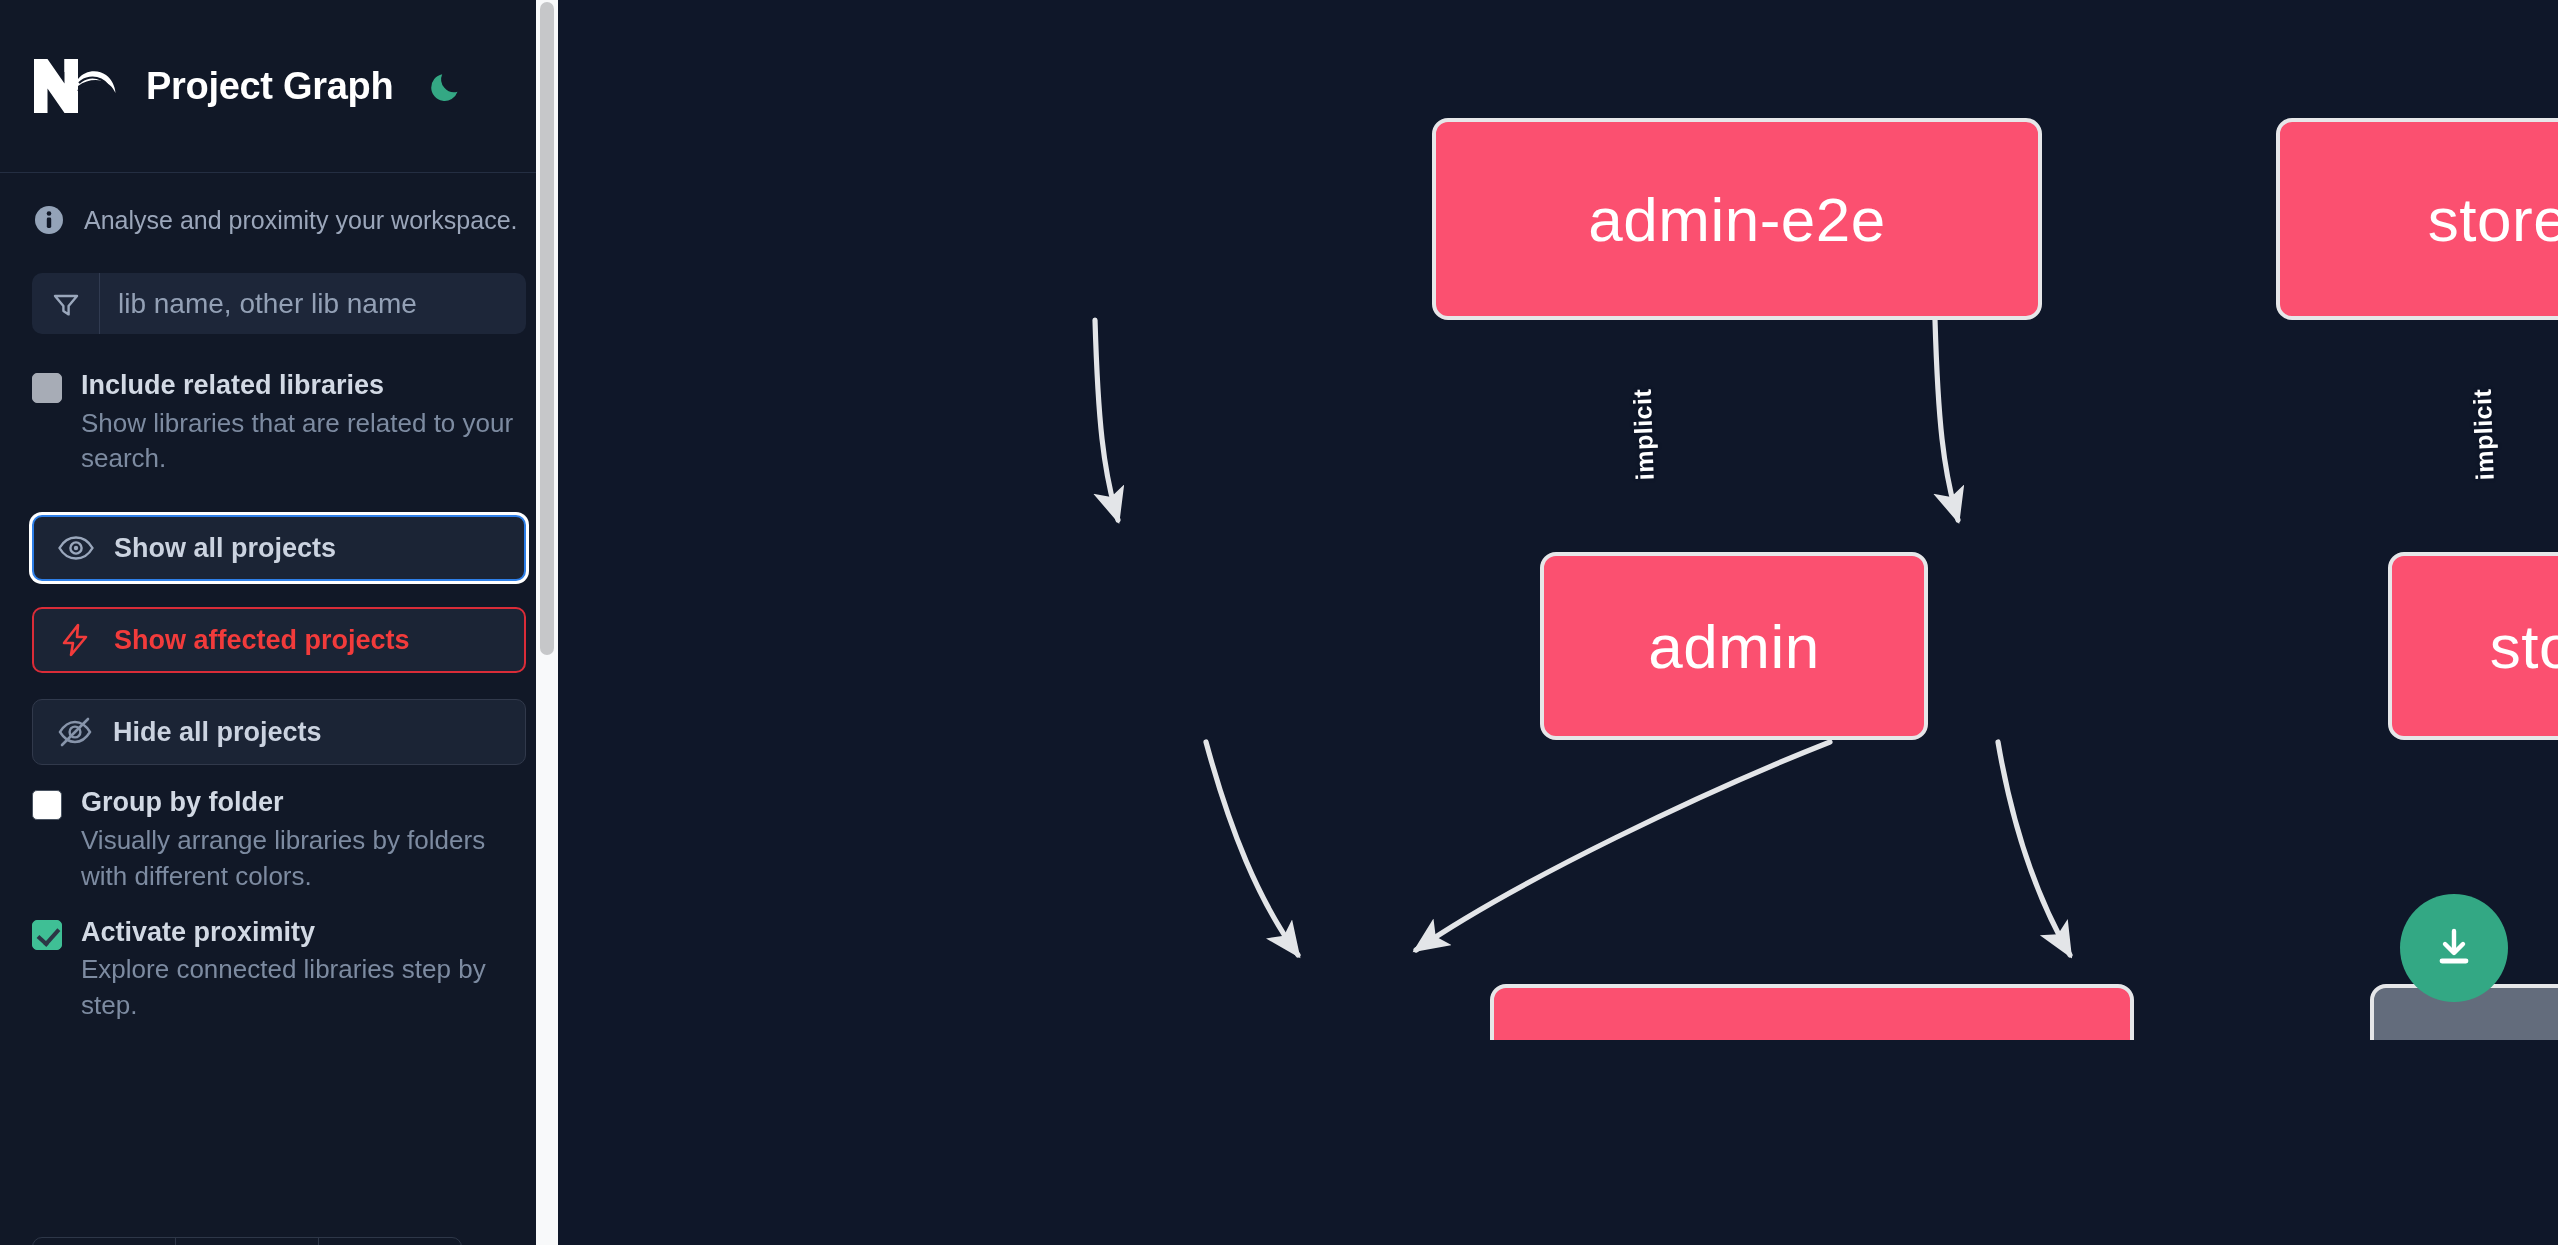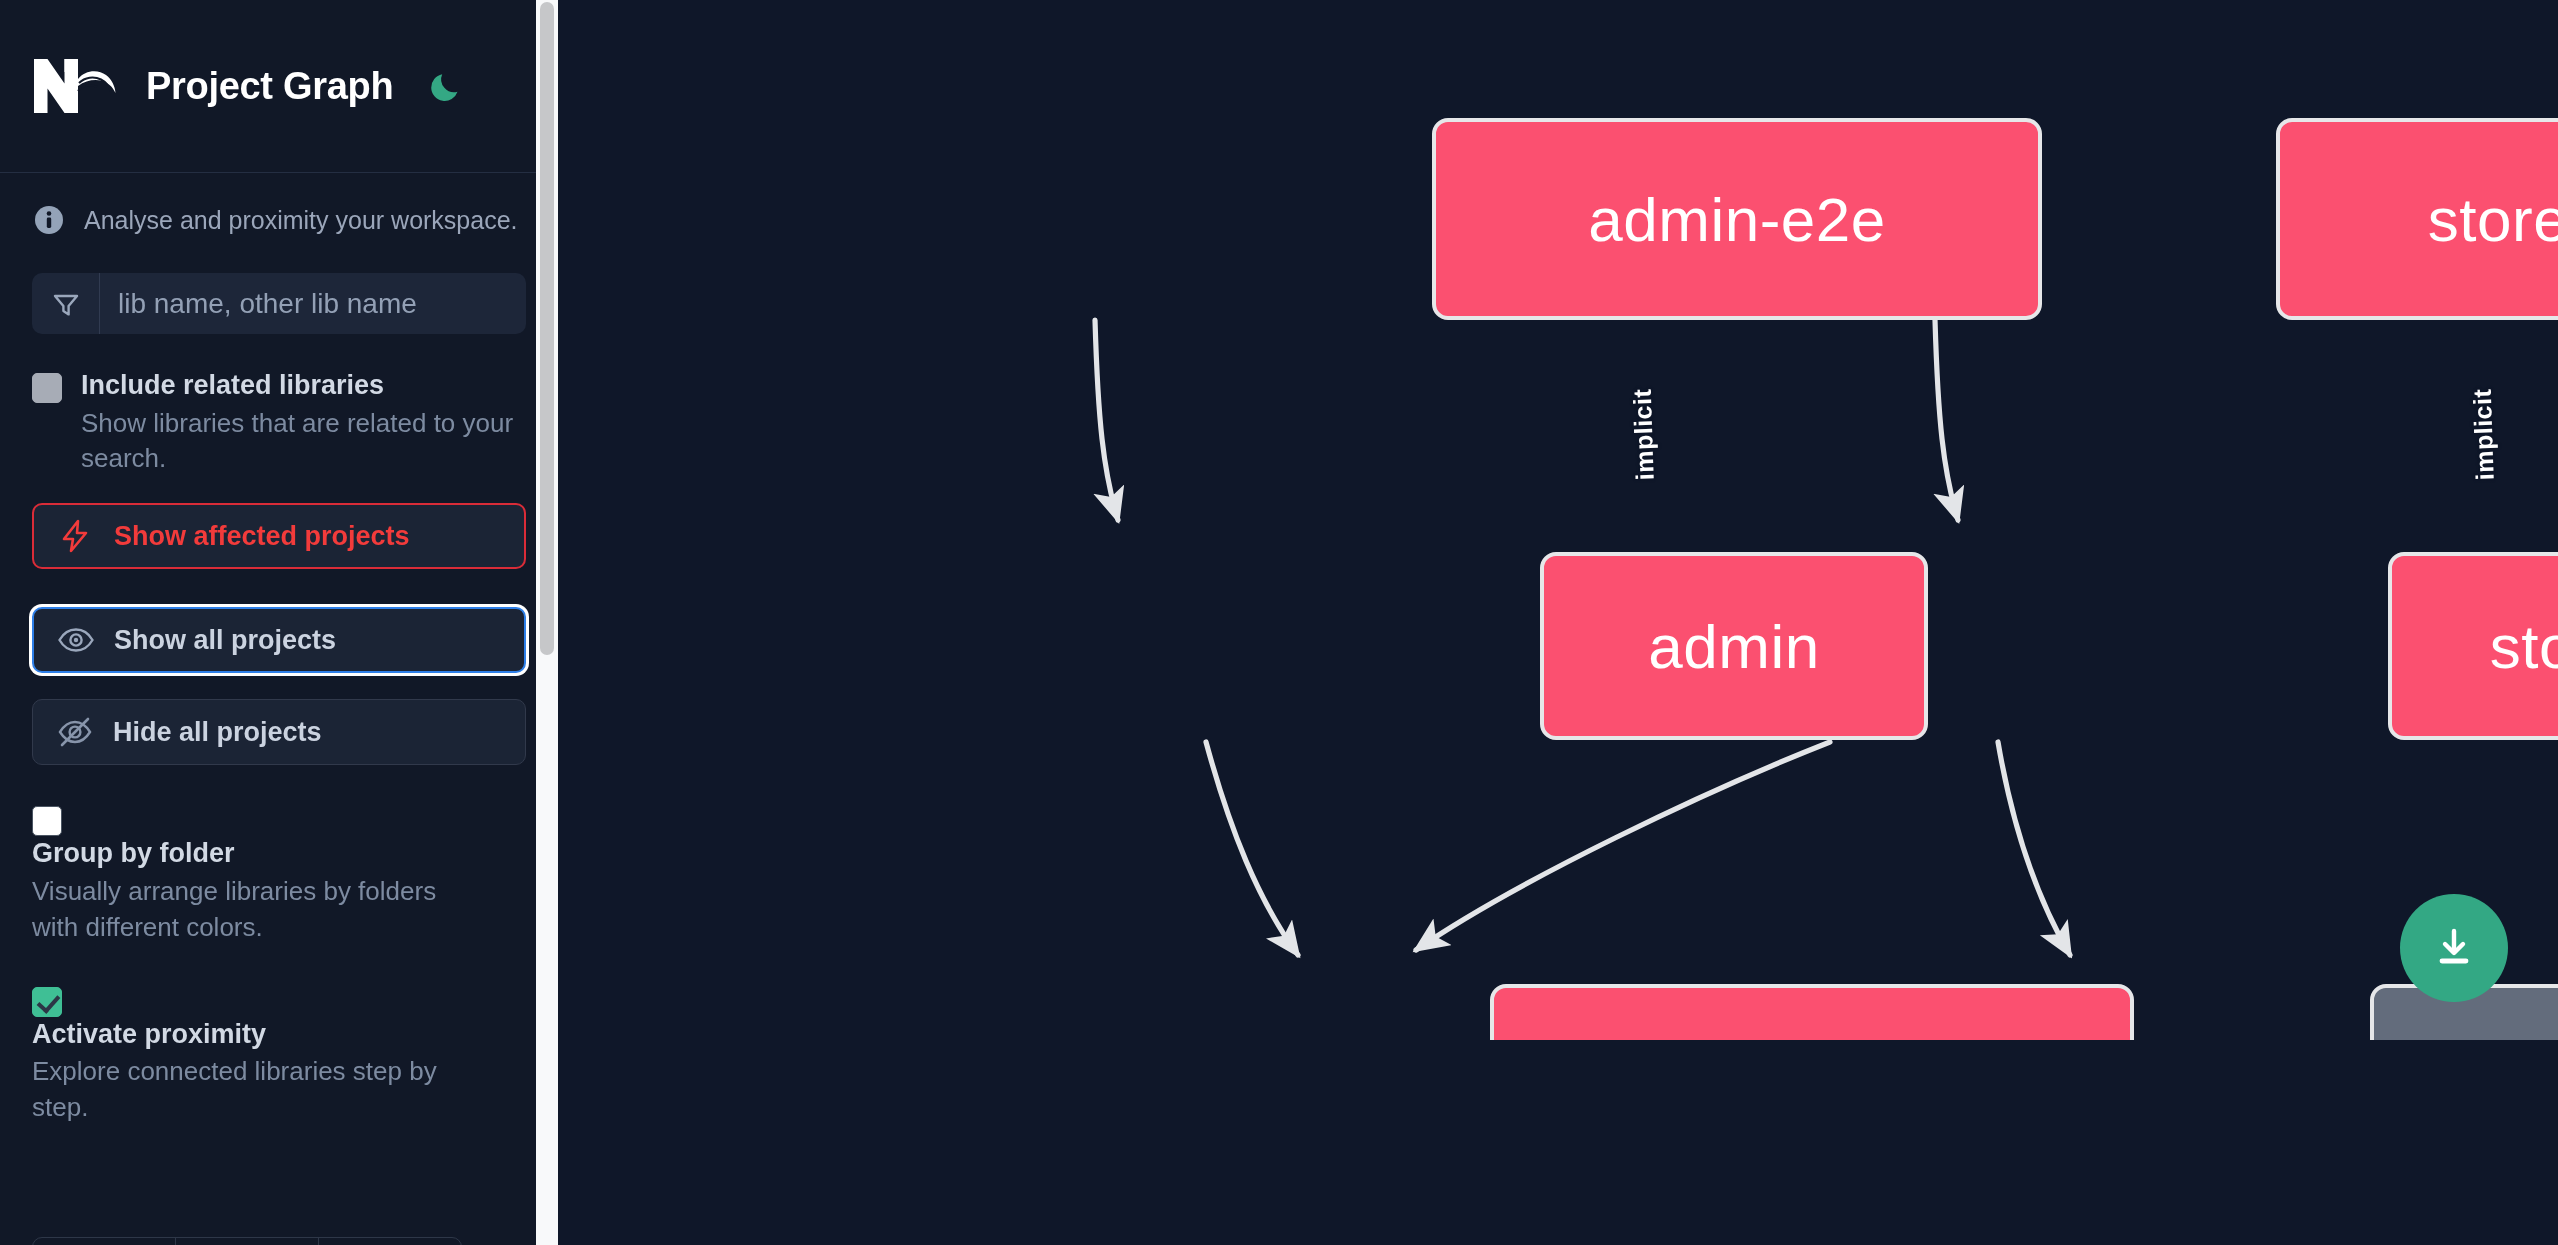--- a/index.html
+++ b/index.html
@@ -107,21 +107,21 @@
     padding: 0 18px;
   }
   .filter-input::placeholder { color: #93A0B5; opacity: 1; }
 
   
   .check-row {
     display: flex;
     align-items: flex-start;
     margin-top: 34px;
   }
-  .check-row.tight { margin-top: 36px; flex-direction: column; }
+  .check-row.tight { margin-top: 20px; }
   .cb {
     width: 30px; height: 30px;
     flex: 0 0 30px;
     border-radius: 5px;
     margin-right: 19px;
     margin-top: 5px;
     position: relative;
     cursor: pointer;
   }
   .cb.gray   { background: #A7ACB6; border: 1.5px solid #A7ACB6; }
@@ -314,38 +314,38 @@
       </div>
 
       <div class="check-row">
         <span class="cb gray"></span>
         <span class="check-texts">
           <span class="check-label">Include related libraries</span>
           <div class="check-sub">Show libraries that are related to your search.</div>
         </span>
       </div>
 
-      <div class="btn danger">
-        <span class="btn-ico">
-          <svg viewBox="0 0 40 40" width="40" height="40" aria-hidden="true">
-            <path fill="none" stroke="#F23B3B" stroke-width="2.6" stroke-linejoin="round" d="M22 5L8 23h9l-2 12 15-18h-9z"></path>
-          </svg>
-        </span>
-        <span class="btn-lbl">Show affected projects</span>
-      </div>
-
       <div class="btn focus">
         <span class="btn-ico">
           <svg viewBox="0 0 40 40" width="40" height="40" aria-hidden="true">
             <path fill="none" stroke="#9AA7BC" stroke-width="2.4" d="M3.5 20C7.5 13 13.5 9.5 20 9.5S32.5 13 36.5 20C32.5 27 26.5 30.5 20 30.5S7.5 27 3.5 20z"></path>
             <circle cx="20" cy="20" r="5.6" fill="none" stroke="#9AA7BC" stroke-width="2.4"></circle>
             <circle cx="20" cy="20" r="2.2" fill="#9AA7BC"></circle>
           </svg>
         </span>
         <span class="btn-lbl">Show all projects</span>
+      </div>
+
+      <div class="btn danger">
+        <span class="btn-ico">
+          <svg viewBox="0 0 40 40" width="40" height="40" aria-hidden="true">
+            <path fill="none" stroke="#F23B3B" stroke-width="2.6" stroke-linejoin="round" d="M22 5L8 23h9l-2 12 15-18h-9z"></path>
+          </svg>
+        </span>
+        <span class="btn-lbl">Show affected projects</span>
       </div>
 
       <div class="btn plain">
         <span class="btn-ico">
           <svg viewBox="0 0 40 40" width="40" height="40" aria-hidden="true">
             <path fill="none" stroke="#8794AA" stroke-width="2.4" d="M5 20c4-6.5 9.5-10 15-10s11 3.5 15 10c-4 6.5-9.5 10-15 10S9 26.5 5 20z"></path>
             <circle cx="20" cy="20" r="5.4" fill="none" stroke="#8794AA" stroke-width="2.4"></circle>
             <line x1="7" y1="33" x2="33" y2="7" stroke="#8794AA" stroke-width="2.6" stroke-linecap="round"></line>
           </svg>
         </span>

